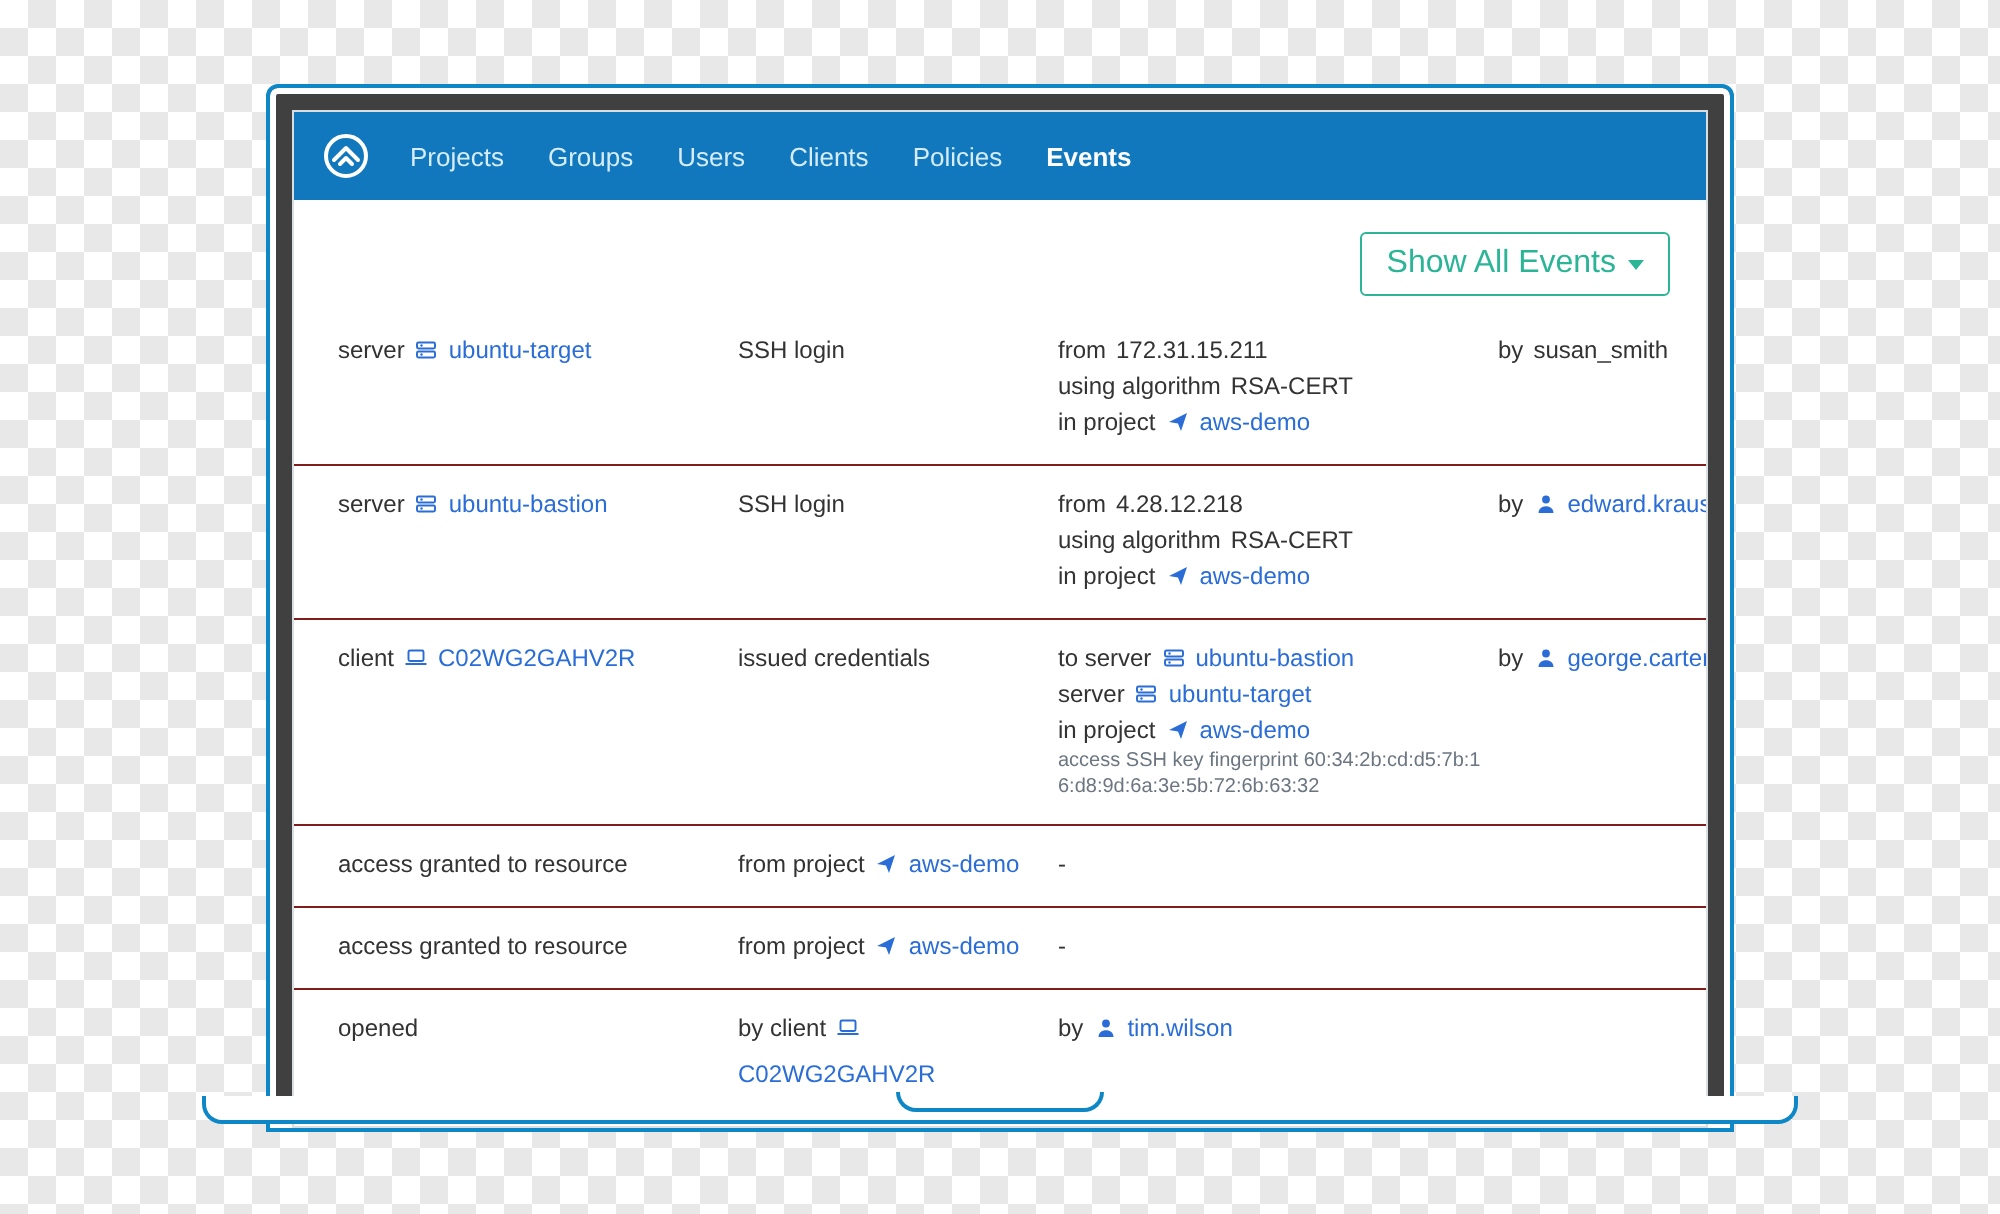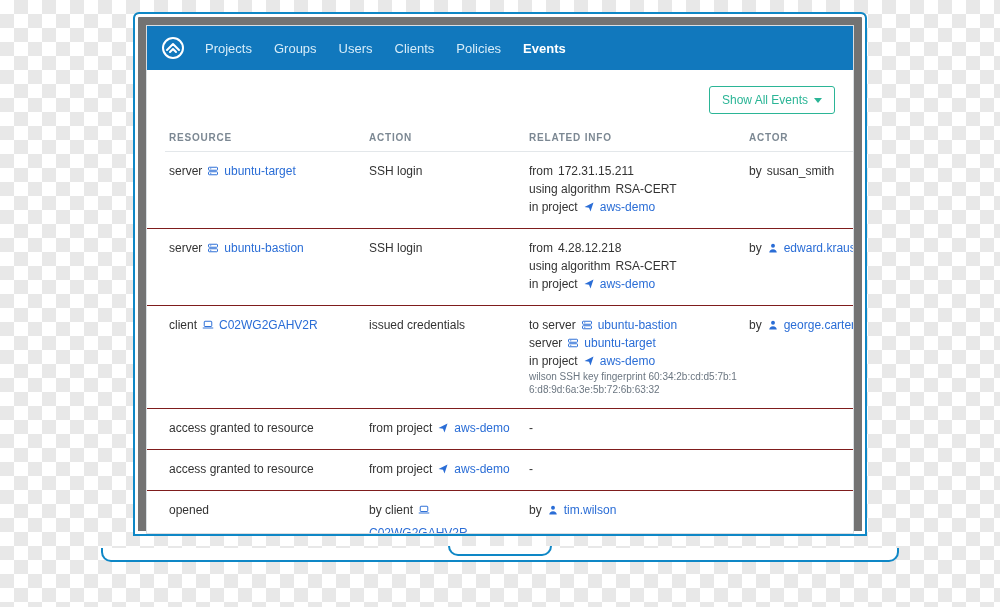--- a/index.html
+++ b/index.html
@@ -9,23 +9,23 @@
       linear-gradient(45deg, #e8e8e8 25%, transparent 25%),
       linear-gradient(-45deg,#e8e8e8 25%, transparent 25%),
       linear-gradient(45deg, transparent 75%, #e8e8e8 75%),
       linear-gradient(-45deg,transparent 75%, #e8e8e8 75%);
     background-size: 28px 28px;
     background-position: 0 0, 0 14px, 14px -14px, -14px 0;
     background-color: #ffffff;
   }
   .laptop {
     position: absolute;
-    left: 133px; top: 12px;
+    left: 133px; top: 42px;
     width: 734px; height: 524px;
-    background: #737373;
+    background: #404040;
     border: 2px solid #0e87c6;
     border-radius: 6px 6px 0 0;
     overflow: hidden;
     box-shadow: 0 0 0 3px #fff inset;
   }
   .screen {
     position: absolute;
     left: 11px; right: 11px; top: 11px; bottom: 0;
     background: #fff;
     border: 1px solid #d9dee2;
@@ -69,21 +69,21 @@
 
   
   .toolbar {
     display: flex; justify-content: flex-end;
     padding: 16px 18px 8px;
   }
   .btn-outline {
     border: 1px solid #2bb596;
     color: #2bb596;
     background: #fff;
-    font-size: 12px;
+    font-size: 16px;
     padding: 6px 12px;
     border-radius: 3px;
     cursor: pointer;
     display: inline-flex; align-items: center; gap: 6px;
   }
   .caret-down {
     width: 0; height: 0;
     border-left: 4px solid transparent;
     border-right: 4px solid transparent;
     border-top: 5px solid #2bb596;
@@ -164,26 +164,20 @@
     </div>
 
     <div class="toolbar">
       <button class="btn-outline">
         <span>Show All Events</span>
         <span class="caret-down"></span>
       </button>
     </div>
 
     <div class="table">
-      <div class="thead">
-        <div class="th">RESOURCE</div>
-        <div class="th">ACTION</div>
-        <div class="th">RELATED INFO</div>
-        <div class="th">ACTOR</div>
-      </div>
       <div id="tbody">
           <div class="trow">
             <div class="td">
               <div class="line">
                 <span class="plain">server</span>
                 <span class="icon" style="color: rgb(42, 109, 214);">
                   <svg viewBox="0 0 16 16">
                     <use href="#ic-server"></use>
                   </svg>
                 </span>
@@ -295,21 +289,21 @@
               </div>
               <div class="line">
                 <span class="plain">in project</span>
                 <span class="icon" style="color: rgb(42, 109, 214);">
                   <svg viewBox="0 0 16 16">
                     <use href="#ic-send"></use>
                   </svg>
                 </span>
                 <span class="link">aws-demo</span>
               </div>
-              <div class="muted">wilson SSH key fingerprint 60:34:2b:cd:d5:7b:16:d8:9d:6a:3e:5b:72:6b:63:32</div>
+              <div class="muted">access SSH key fingerprint 60:34:2b:cd:d5:7b:16:d8:9d:6a:3e:5b:72:6b:63:32</div>
             </div>
             <div class="td">
               <div class="line">
                 <span class="plain">by</span>
                 <span class="icon" style="color: rgb(42, 109, 214);">
                   <svg viewBox="0 0 16 16">
                     <use href="#ic-user"></use>
                   </svg>
                 </span>
                 <span class="link">george.carter</span>

